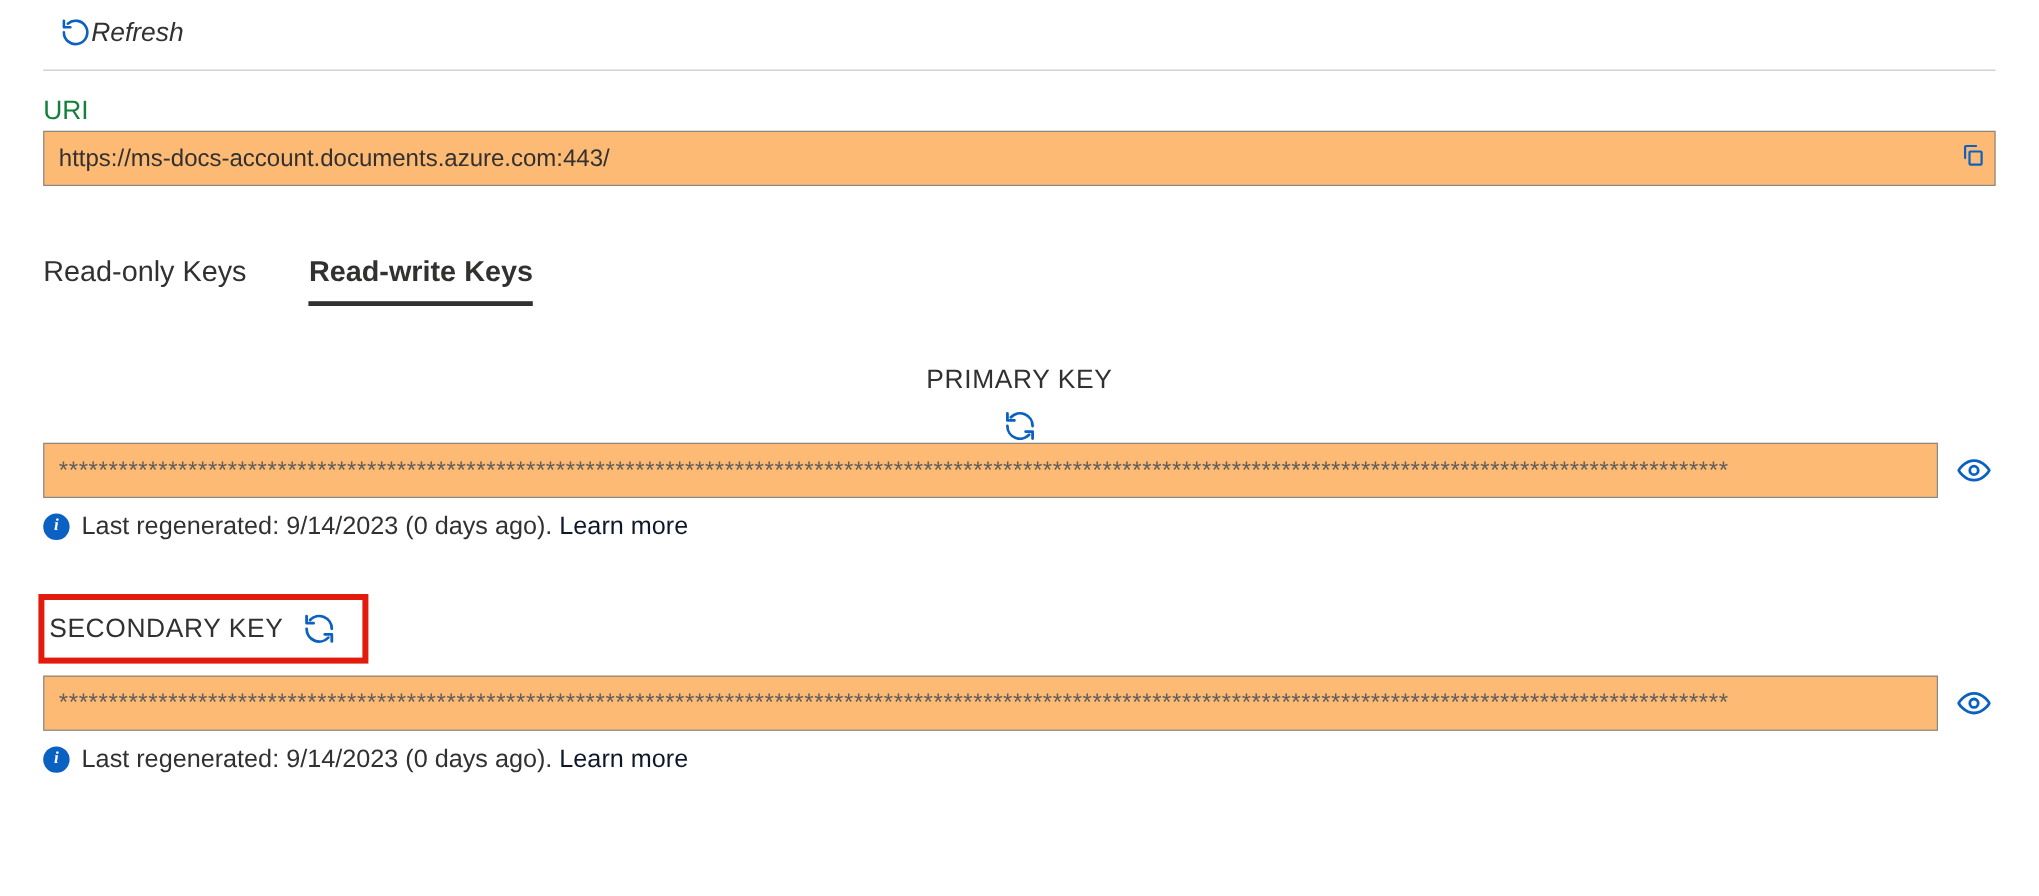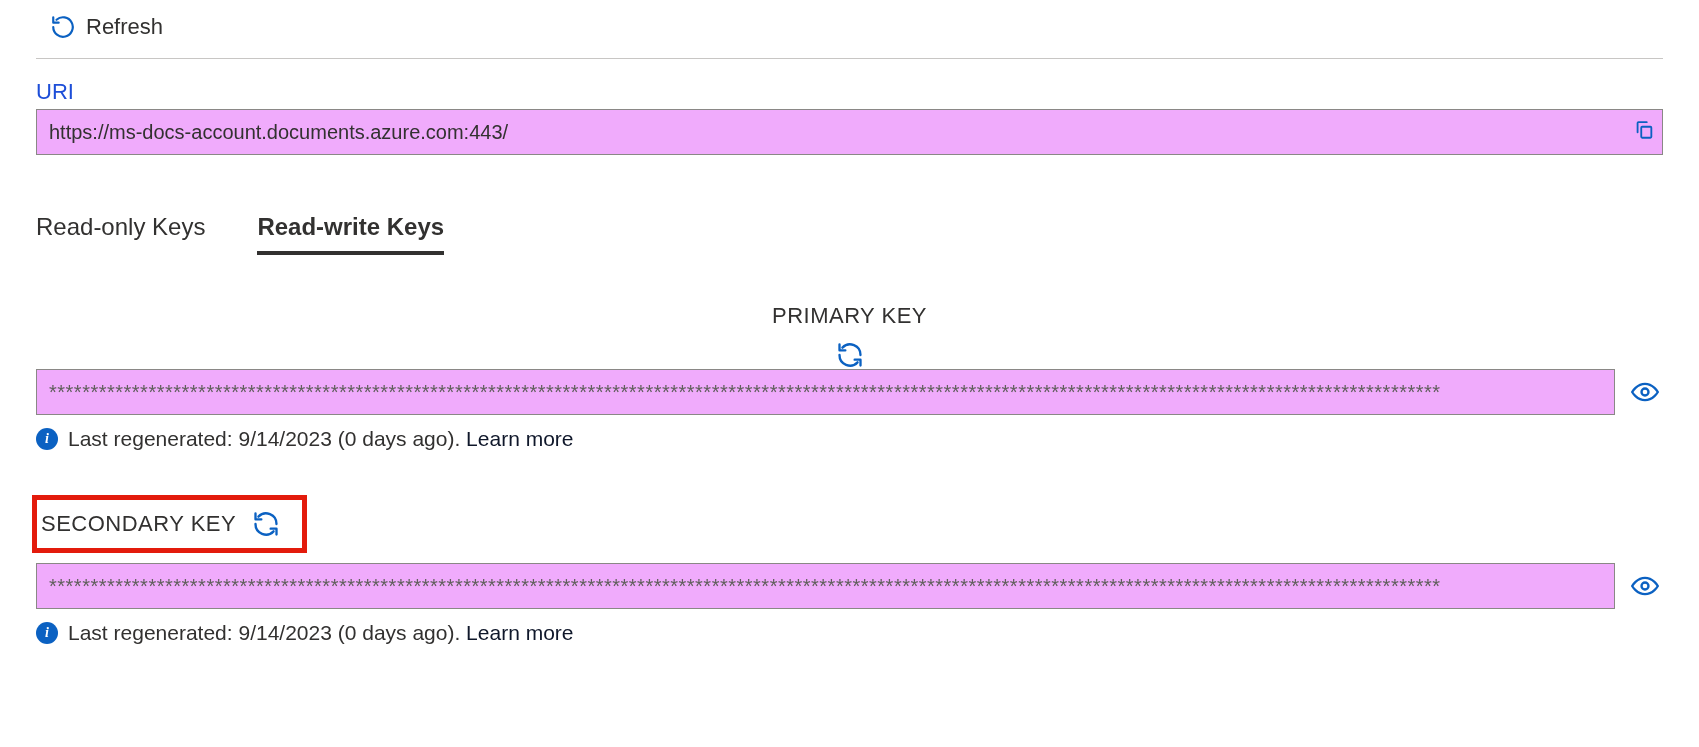--- a/index.html
+++ b/index.html
@@ -18,43 +18,43 @@
   .toolbar {
     display: flex;
     align-items: center;
     padding: 10px 8px 14px 8px;
     border-bottom: 1px solid #c8c6c4;
     margin-bottom: 20px;
   }
   .refresh-btn {
     display: flex;
     align-items: center;
-    gap: 10px;
     cursor: pointer;
     background: none;
     border: none;
     font-size: 22px;
     color: #323130;
     padding: 4px 6px;
+    font-style: italic;
   }
   .refresh-icon svg { display:block; }
   .field-label {
     font-size: 22px;
-    color: #1d4ed8;
+    color: #15803d;
     margin-bottom: 4px;
   }
   .readonly-row {
     display: flex;
     align-items: stretch;
     gap: 12px;
     margin-bottom: 10px;
   }
   .readonly-input {
     flex: 1;
-    background: #f0abfc;
+    background: #fdba74;
     border: 1px solid #8a8886;
     height: 46px;
     display: flex;
     align-items: center;
     padding: 0 12px;
     font-size: 20px;
     font-family: inherit;
     color: #323130;
   }
   .readonly-input.masked {

